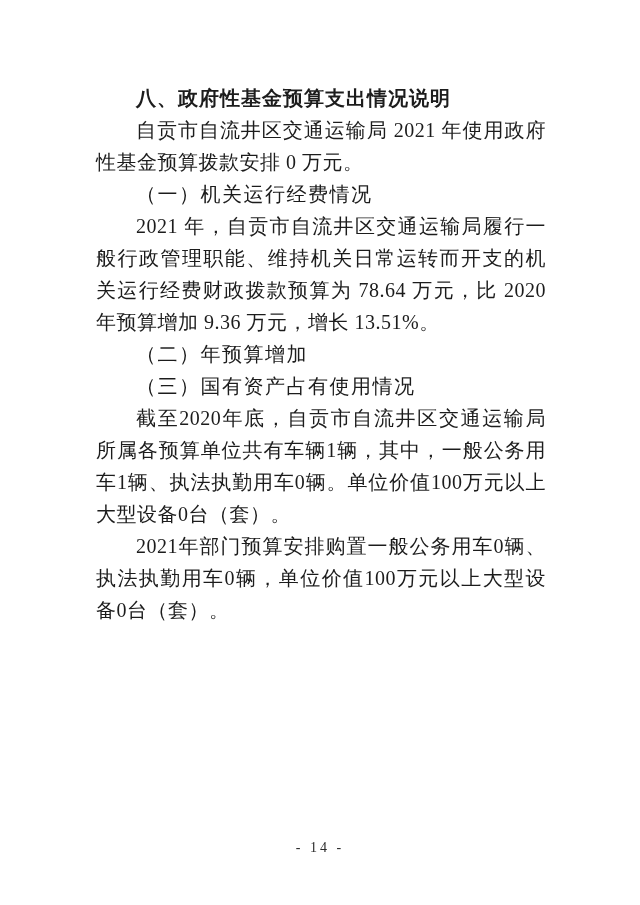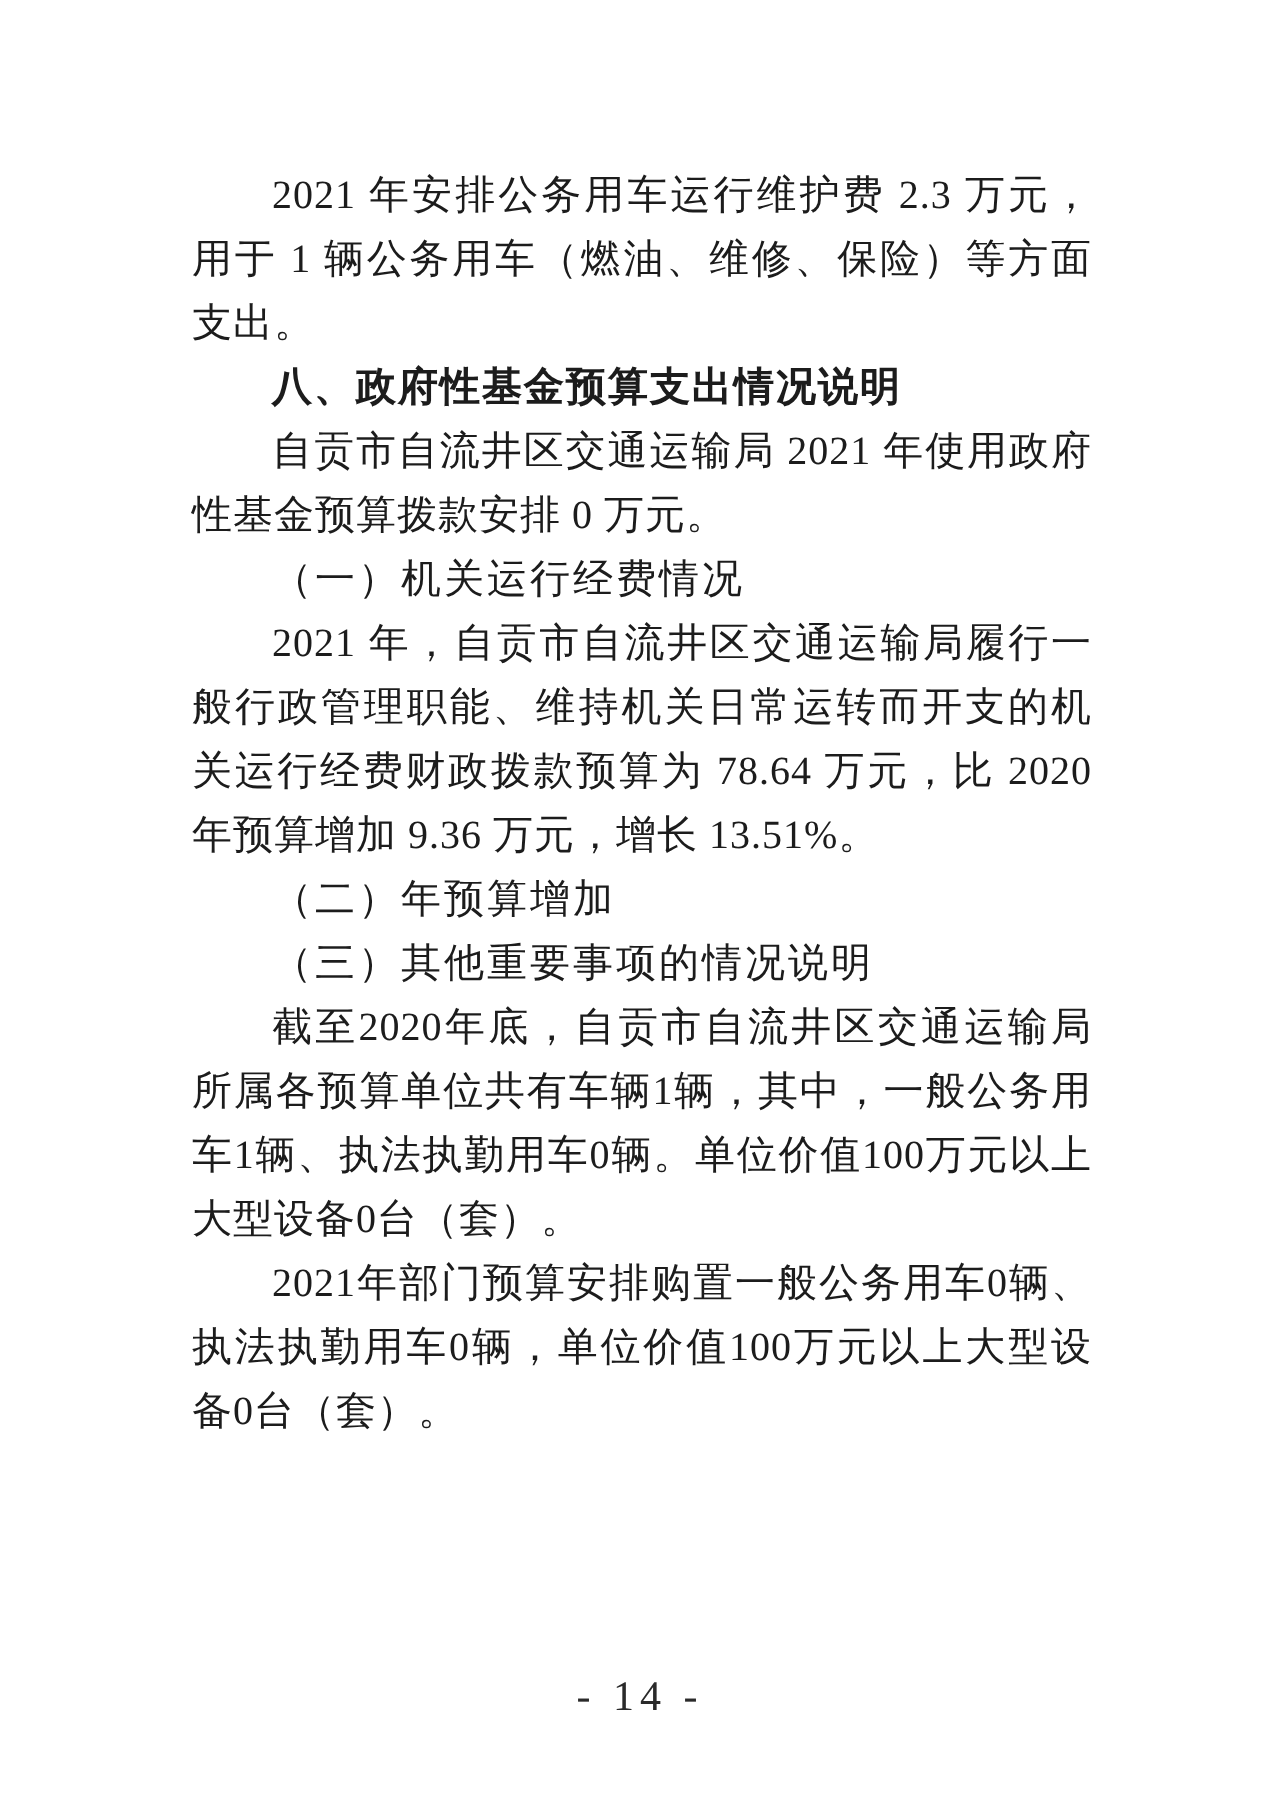--- a/index.html
+++ b/index.html
@@ -45,35 +45,34 @@
   }
   .doc-content p.subheading {
     letter-spacing: 1.5px;
   }
   .footer {
     position: absolute;
     left: 0;
     top: 836px;
     width: 640px;
     text-align: center;
-    font-size: 21px;
+    font-size: 14px;
     line-height: 24px;
     color: #2a2a2a;
     letter-spacing: 3px;
   }
 </style>
 </head>
 <body>
 
 <div class="page">
   <div class="doc-content">
-      <p class="body">2021 年安排公务用车运行维护费 2.3 万元，用于 1 辆公务用车（燃油、维修、保险）等方面支出。</p>
       <p class="heading">八、政府性基金预算支出情况说明</p>
       <p class="body">自贡市自流井区交通运输局 2021 年使用政府性基金预算拨款安排 0 万元。</p>
       <p class="subheading">（一）机关运行经费情况</p>
       <p class="body">2021 年，自贡市自流井区交通运输局履行一般行政管理职能、维持机关日常运转而开支的机关运行经费财政拨款预算为 78.64 万元，比 2020 年预算增加 9.36 万元，增长 13.51%。</p>
       <p class="subheading">（二）年预算增加</p>
-      <p class="subheading">（三）其他重要事项的情况说明</p>
+      <p class="subheading">（三）国有资产占有使用情况</p>
       <p class="body">截至2020年底，自贡市自流井区交通运输局所属各预算单位共有车辆1辆，其中，一般公务用车1辆、执法执勤用车0辆。单位价值100万元以上大型设备0台（套）。</p>
       <p class="body">2021年部门预算安排购置一般公务用车0辆、执法执勤用车0辆，单位价值100万元以上大型设备0台（套）。</p>
     </div>
   <div class="footer">- 14 -</div>
 </div>
 
 </body></html>

